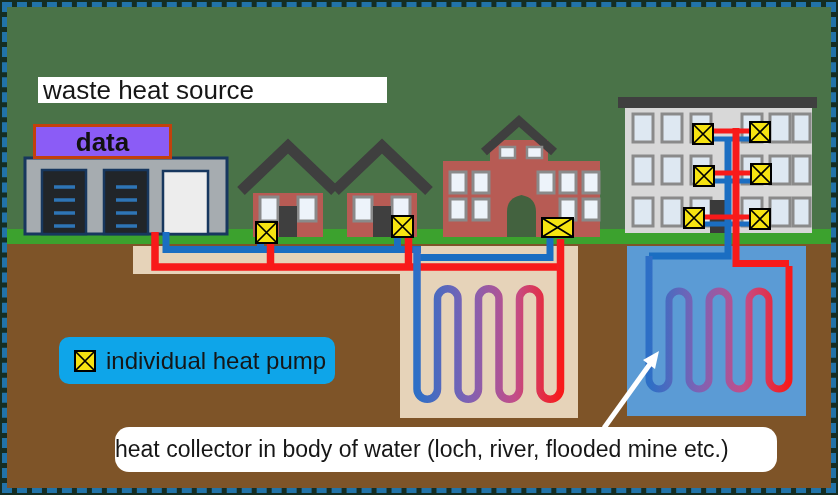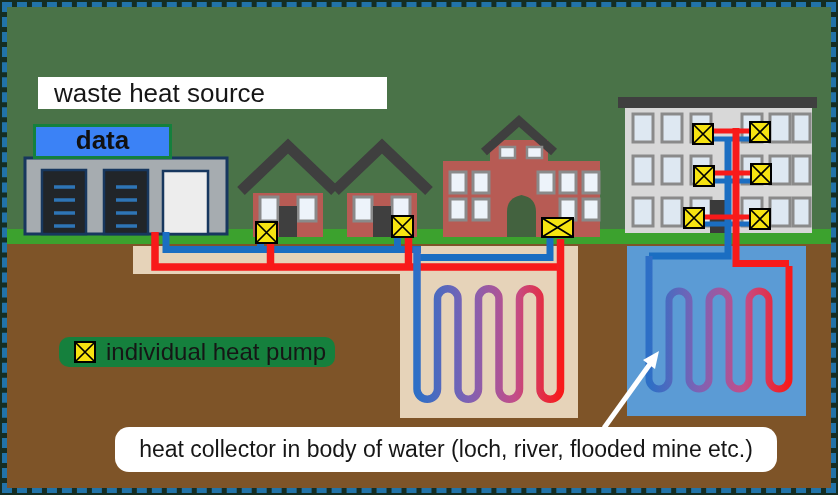--- a/index.html
+++ b/index.html
@@ -16,40 +16,40 @@
     border:5px dashed #2273A8;
     pointer-events:none;
     z-index:40;
   }
   .lbl{position:absolute;z-index:30;color:#161616;}
   .title{
     left:16px;top:10px;
     font-size:29px;font-weight:bold;letter-spacing:-0.5px;color:#141414;
   }
   .box-plain{
-    left:38px;top:77px;width:349px;height:32px;
+    left:38px;top:77px;width:349px;height:26px;
     background:#ffffff;display:flex;align-items:center;
-    padding-left:16px;box-sizing:border-box;font-size:26px;
+    padding-left:5px;box-sizing:border-box;font-size:26px;
   }
   .data-sign{
     left:33px;top:124px;width:139px;height:35px;
-    background:#3b82f6;border:3px solid #15803d;box-sizing:border-box;
-    display:flex;align-items:flex-end;justify-content:center;
+    background:#8b5cf6;border:3px solid #c2410c;box-sizing:border-box;
+    display:flex;align-items:flex-start;justify-content:center;
     font-size:26px;font-weight:bold;color:#111;
   }
   .box-round-legend{
-    left:59px;top:337px;width:276px;height:30px;
-    background:#15803d;border-radius:10px;
+    left:59px;top:337px;width:276px;height:47px;
+    background:#0ea5e9;border-radius:10px;
     display:flex;align-items:center;gap:10px;
     padding-left:15px;box-sizing:border-box;font-size:24px;
   }
   .box-round-collector{
     left:115px;top:427px;width:662px;height:45px;
     background:#ffffff;border-radius:14px;
-    display:flex;align-items:center;justify-content:center;
+    display:flex;align-items:center;justify-content:flex-start;
     box-sizing:border-box;font-size:23px;
   }
   .pump-glyph{flex:0 0 auto;display:block;}
 </style>
 </head>
 <body>
 
 <div class="canvas">
 
   <svg class="scene-svg" width="838" height="495" viewBox="0 0 838 495">

